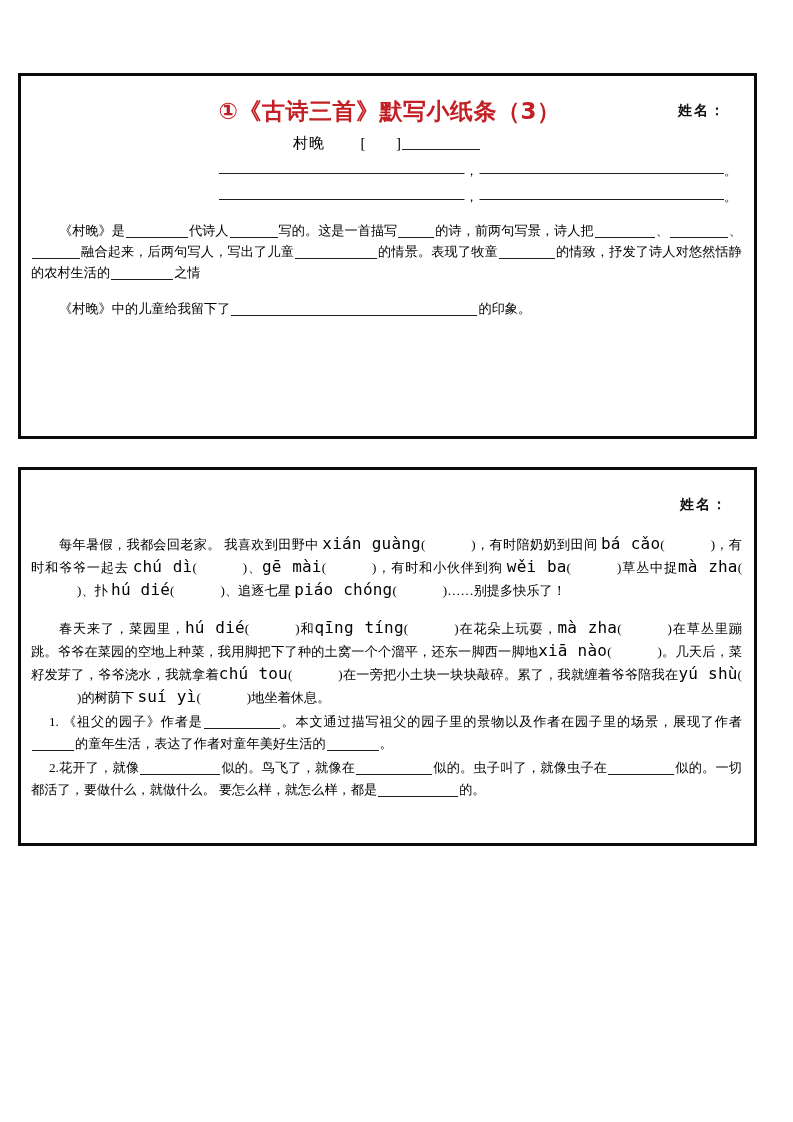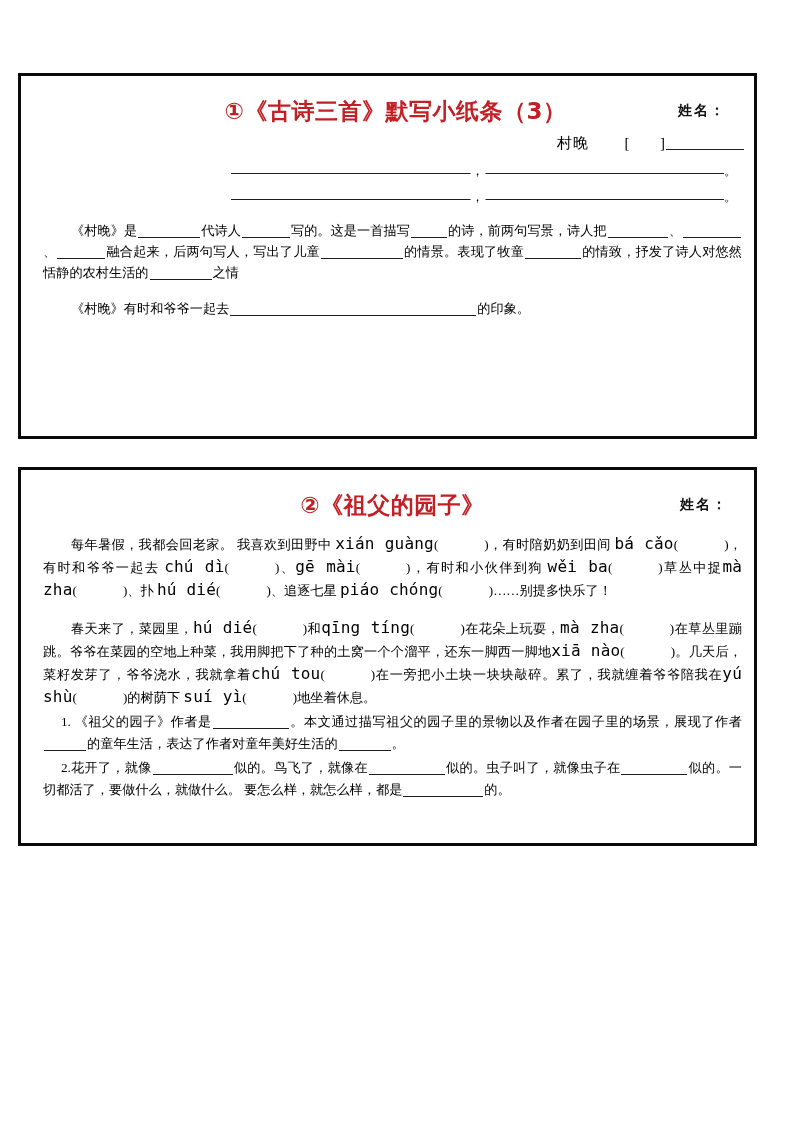--- a/index.html
+++ b/index.html
@@ -28,21 +28,21 @@
     left: 18px;
     width: 739px;
     border: 3px solid #0a0a0a;
     background: #ffffff;
     box-sizing: border-box;
   }
   #sheet-1 { top: 73px; height: 366px; }
   #sheet-2 { top: 467px; height: 379px; }
 
   .sheet-inner {
-    padding: 8px 10px 6px 20px;
+    padding: 8px 10px 6px 8px;
   }
 
   
   .head-row {
     display: flex;
     align-items: flex-end;
     justify-content: center;
     position: relative;
     height: 40px;
   }
@@ -65,21 +65,21 @@
     letter-spacing: 2px;
     position: absolute;
     right: 18px;
     bottom: 4px;
     white-space: nowrap;
   }
   #sheet-2 .name-label { right: 16px; }
 
   
   .poem-line {
-    text-align: right;
+    text-align: center;
     font-size: 15px;
     margin-top: 10px;
     letter-spacing: 1px;
     white-space: nowrap;
   }
   .poem-line .gap-sm { display: inline-block; width: 26px; }
   .poem-line .gap-xs { display: inline-block; width: 20px; }
   .ul-inline {
     display: inline-block;
     border-bottom: 1.3px solid #222;
@@ -177,30 +177,29 @@
         <span class="verse-mid">，</span>
         <span class="verse-end">。</span>
       </div>
       <div class="verse-row">
         <span class="verse-rule"></span>
         <span class="verse-mid">，</span>
         <span class="verse-end">。</span>
       </div>
 
       <div class="para indent" id="s1-p1"><span>《村晚》是</span><span class="blank" style="width: 62px;"></span><span>代诗人</span><span class="blank" style="width: 48px;"></span><span>写的。这是一首描写</span><span class="blank" style="width: 36px;"></span><span>的诗，前两句写景，诗人把</span><span class="blank" style="width: 60px;"></span><span>、</span><span class="blank" style="width: 58px;"></span><span>、</span><span class="blank" style="width: 48px;"></span><span>融合起来，后两句写人，写出了儿童</span><span class="blank" style="width: 82px;"></span><span>的情景。表现了牧童</span><span class="blank" style="width: 56px;"></span><span>的情致，抒发了诗人对悠然恬静的农村生活的</span><span class="blank" style="width: 62px;"></span><span>之情</span></div>
-      <div class="para indent" id="s1-p3"><span>《村晚》有时和爷爷一起去</span><span class="blank" style="width: 246px;"></span><span>的印象。</span></div>
+      <div class="para indent" id="s1-p3"><span>《村晚》中的儿童给我留下了</span><span class="blank" style="width: 246px;"></span><span>的印象。</span></div>
 
     </div>
   </div>
 
   <div class="sheet" id="sheet-2">
     <div class="sheet-inner">
 
       <div class="head-row">
-        <div class="doc-title">②《祖父的园子》</div>
         <div class="name-label">姓名：</div>
       </div>
 
       <div class="para p2 indent" id="s2-p1"><span>每年暑假，我都会回老家。</span><span>&nbsp;</span><span>我喜欢到田野中 </span><span class="py">xián guàng</span><span><span>(</span><span class="paren"></span><span>)</span></span><span>，有时陪奶奶到田间 </span><span class="py">bá cǎo</span><span><span>(</span><span class="paren"></span><span>)</span></span><span>，有时和爷爷一起去 </span><span class="py">chú dì</span><span><span>(</span><span class="paren"></span><span>)</span></span><span>、</span><span class="py">gē mài</span><span><span>(</span><span class="paren"></span><span>)</span></span><span>，有时和小伙伴到狗 </span><span class="py">wěi ba</span><span><span>(</span><span class="paren"></span><span>)</span></span><span>草丛中捉</span><span class="py">mà zha</span><span><span>(</span><span class="paren"></span><span>)</span></span><span>、扑 </span><span class="py">hú dié</span><span><span>(</span><span class="paren"></span><span>)</span></span><span>、追逐七星 </span><span class="py">piáo chóng</span><span><span>(</span><span class="paren"></span><span>)</span></span><span>……别提多快乐了！</span></div>
       <div class="para p2 indent" id="s2-p2"><span>春天来了，菜园里，</span><span class="py">hú dié</span><span><span>(</span><span class="paren"></span><span>)</span></span><span>和</span><span class="py">qīng tíng</span><span><span>(</span><span class="paren"></span><span>)</span></span><span>在花朵上玩耍，</span><span class="py">mà zha</span><span><span>(</span><span class="paren"></span><span>)</span></span><span>在草丛里蹦跳。爷爷在菜园的空地上种菜，我用脚把下了种的土窝一个个溜平，还东一脚西一脚地</span><span class="py">xiā nào</span><span><span>(</span><span class="paren"></span><span>)</span></span><span>。几天后，菜籽发芽了，爷爷浇水，我就拿着</span><span class="py">chú tou</span><span><span>(</span><span class="paren"></span><span>)</span></span><span>在一旁把小土块一块块敲碎。累了，我就缠着爷爷陪我在</span><span class="py">yú shù</span><span><span>(</span><span class="paren"></span><span>)</span></span><span>的树荫下 </span><span class="py">suí yì</span><span><span>(</span><span class="paren"></span><span>)</span></span><span>地坐着休息。</span></div>
       <div class="para p2 indent-sm" id="s2-q1"><span>1. 《祖父的园子》作者是</span><span class="blank" style="width: 76px;"></span><span>。本文通过描写祖父的园子里的景物以及作者在园子里的场景，展现了作者</span><span class="blank" style="width: 42px;"></span><span>的童年生活，表达了作者对童年美好生活的</span><span class="blank" style="width: 52px;"></span><span>。</span></div>
       <div class="para p2 indent-sm" id="s2-q2"><span>2.花开了，就像</span><span class="blank" style="width: 80px;"></span><span>似的。鸟飞了，就像在</span><span class="blank" style="width: 76px;"></span><span>似的。虫子叫了，就像虫子在</span><span class="blank" style="width: 66px;"></span><span>似的。一切都活了，要做什么，就做什么。</span><span>&nbsp;</span><span>要怎么样，就怎么样，都是</span><span class="blank" style="width: 80px;"></span><span>的。</span></div>
 
     </div>
   </div>

